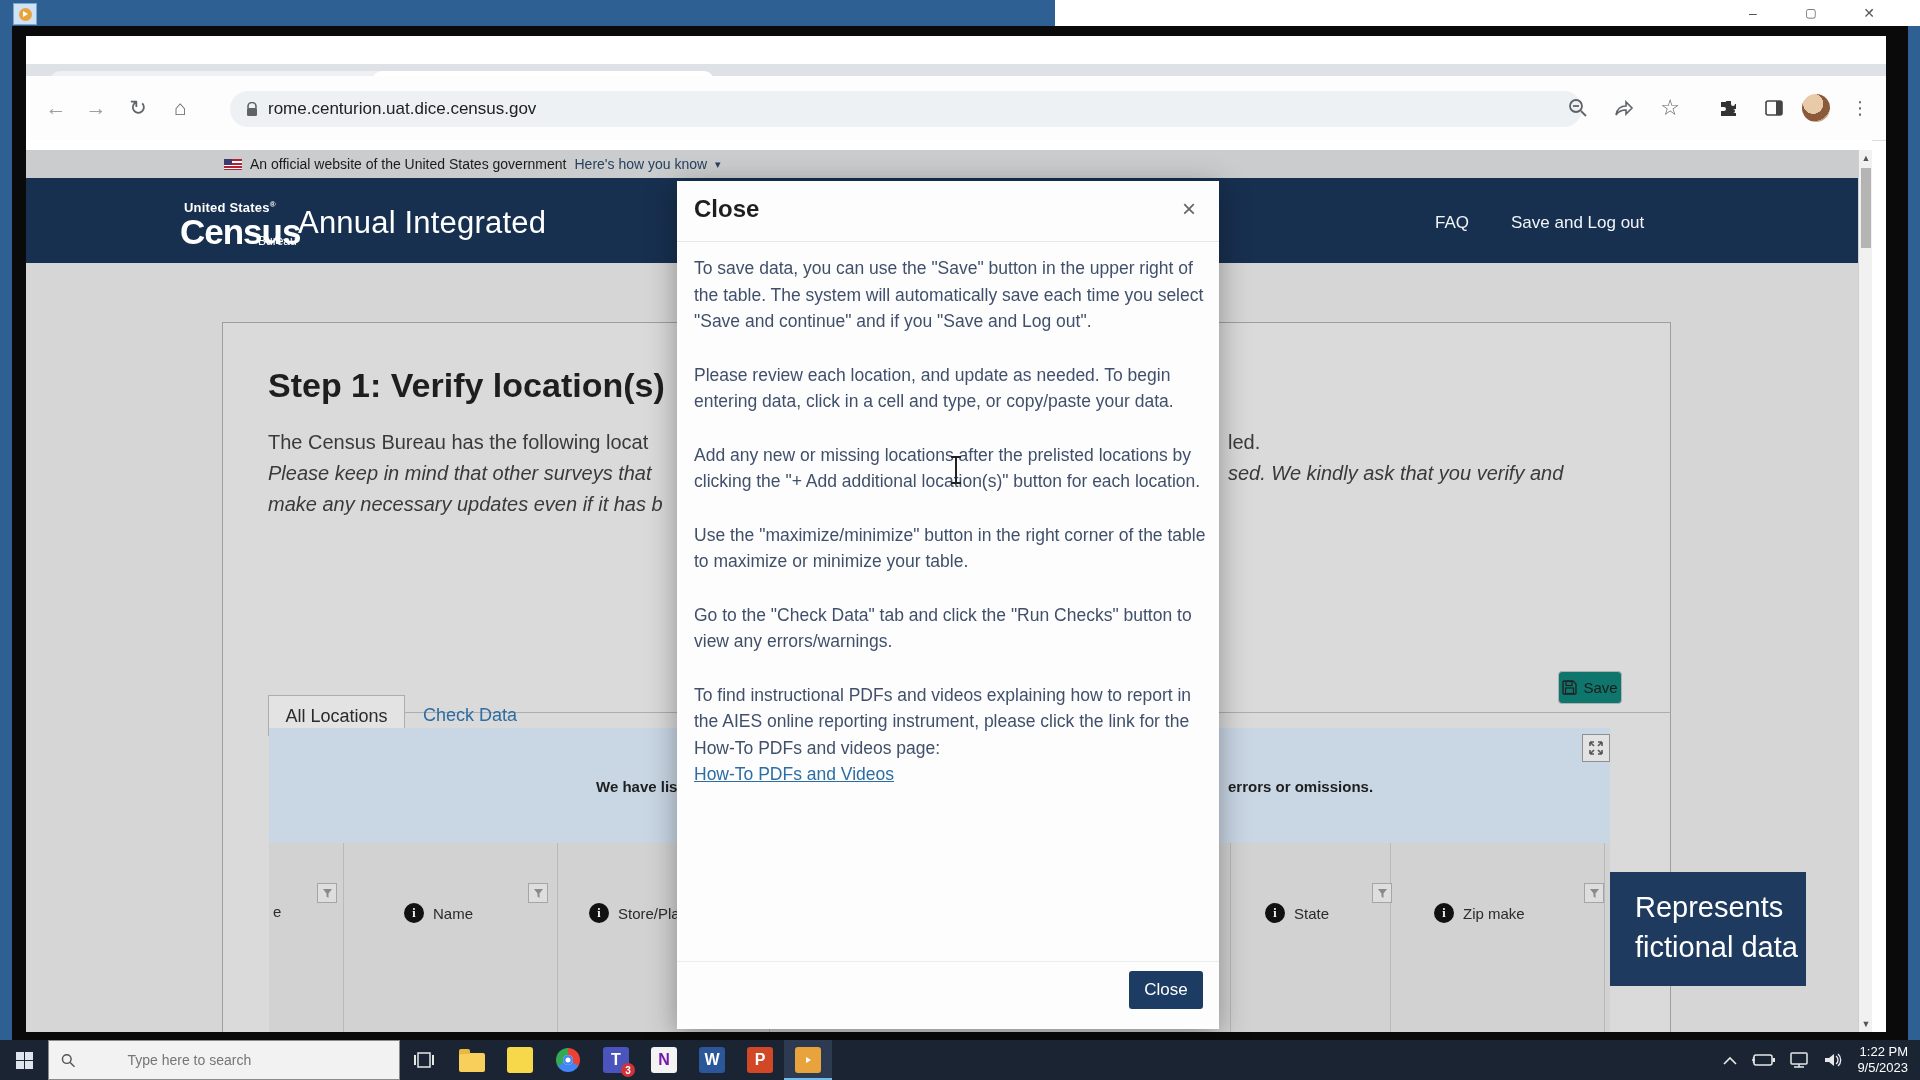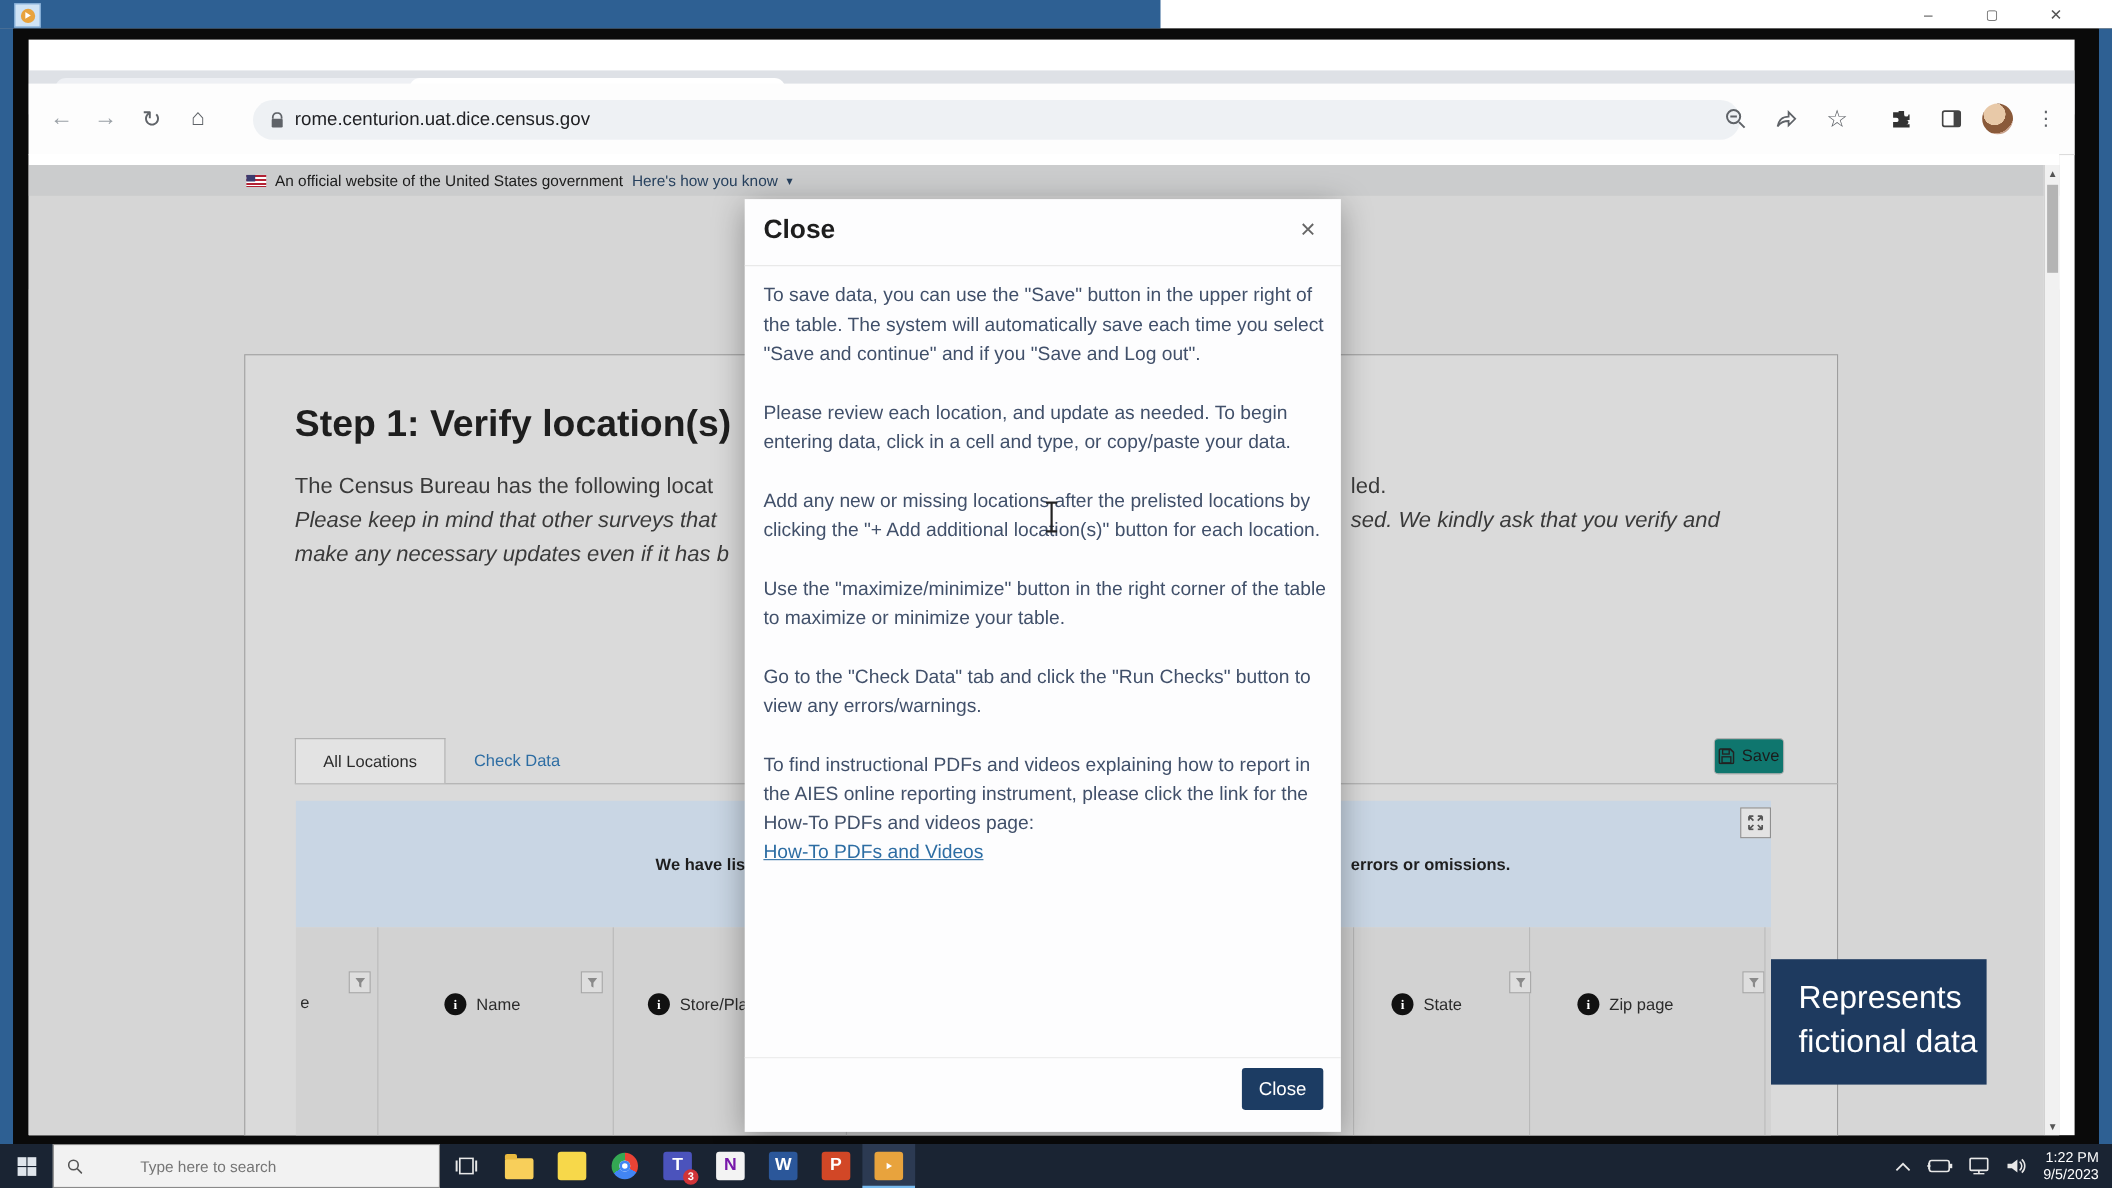--- a/index.html
+++ b/index.html
@@ -51,21 +51,21 @@
   .hdr-link{top:35px;font-size:17px;color:#f2f4f8;}
   .content{left:0;top:123px;width:1846px;height:773px;background:#d6d6d6;}
   .card{left:196px;top:59px;width:1449px;height:714px;background:#dadada;border:1px solid #9e9e9e;box-sizing:border-box;}
 
   .step-title{left:242px;top:103px;font-size:34px;font-weight:bold;color:#1e1e1e;}
   .introL{left:242px;font-size:20px;color:#3a3a3a;white-space:nowrap;}
   .introR{left:1202px;font-size:20px;color:#3a3a3a;white-space:nowrap;}
   .it{font-style:italic;}
 
   .tabline{left:242px;top:449px;width:1403px;height:1px;background:#adadad;}
-  .ptab{top:408px;height:41px;display:flex;align-items:center;justify-content:center;font-size:15px;}
+  .ptab{top:432px;height:41px;display:flex;align-items:center;justify-content:center;font-size:18px;}
   .ptab-active{left:242px;width:137px;background:#e3e3e3;border:1px solid #adadad;border-bottom:none;color:#2b2b2b;box-sizing:border-box;}
   .ptab-idle{left:379px;width:130px;color:#2d6da3;}
   .savebtn{left:1532px;top:408px;width:62px;height:31px;background:#0f766e;border:1px solid #b0b0b0;border-radius:4px;display:flex;align-items:center;justify-content:center;gap:6px;font-size:15px;color:#1b1b1b;}
 
   
   .dtable{left:243px;top:465px;width:1341px;height:437px;}
   .capband{left:0;top:0;width:1341px;height:115px;background:#c9d6e4;}
   .cap{font-size:15px;font-weight:bold;color:#1e1e1e;top:50px;white-space:nowrap;}
   .maxbtn{left:1313px;top:6px;width:26px;height:26px;background:#e3e3e3;border:1px solid #8f8f8f;display:flex;align-items:center;justify-content:center;}
   .hdrband{left:0;top:115px;width:1341px;height:195px;background:#d2d2d2;}
@@ -200,20 +200,28 @@
     <div class="abs viewport">
       <div class="abs page-topwhite"></div>
 
       <div class="abs govbanner">
         <div class="flag"></div>
         <span class="txt">An official website of the United States government</span>
         <a>Here's how you know</a>
         <span style="font-size:11px;color:#27415e;">▾</span>
       </div>
 
+      <div class="abs navyhdr">
+        <div class="abs logo-us"><span>United States</span><sup style="font-size:8px;">®</sup></div>
+        <div class="abs logo-census">Census</div>
+        <div class="abs logo-bureau">Bureau</div>
+        <div class="abs hdr-title">Annual Integrated</div>
+        <div class="abs hdr-link" style="left:1409px;">FAQ</div>
+        <div class="abs hdr-link" style="left:1485px;">Save and Log out</div>
+      </div>
 
       <div class="abs content">
         <div class="abs card"></div>
 
         <div class="abs step-title">Step 1: Verify location(s)</div>
         <div class="abs introL" style="top:168px;">The Census Bureau has the following locat</div>
         <div class="abs introR" style="top:168px;">led.</div>
         <div class="abs introL it" style="top:199px;">Please keep in mind that other surveys that</div>
         <div class="abs introR it" style="top:199px;">sed. We kindly ask that you verify and</div>
         <div class="abs introL it" style="top:230px;">make any necessary updates even if it has b</div>
@@ -264,21 +272,21 @@
             <div class="abs hcell" style="left:320px;">
               <span class="info">i</span>
                 <span>Store/Plan</span>
             </div>
             <div class="abs hcell" style="left:996px;">
               <span class="info">i</span>
                 <span>State</span>
             </div>
             <div class="abs hcell" style="left:1165px;">
               <span class="info">i</span>
-                <span>Zip page</span>
+                <span>Zip make</span>
             </div>
 
             <div class="abs filterbtn" style="left:48px;">
                 <svg width="9" height="9" viewBox="0 0 9 9">
                   <path d="M0 0h9L5.5 4.5V9l-2-1.5V4.5z" fill="#8a8a8a"></path>
                 </svg>
               </div>
             <div class="abs filterbtn" style="left:259px;">
                 <svg width="9" height="9" viewBox="0 0 9 9">
                   <path d="M0 0h9L5.5 4.5V9l-2-1.5V4.5z" fill="#8a8a8a"></path>

